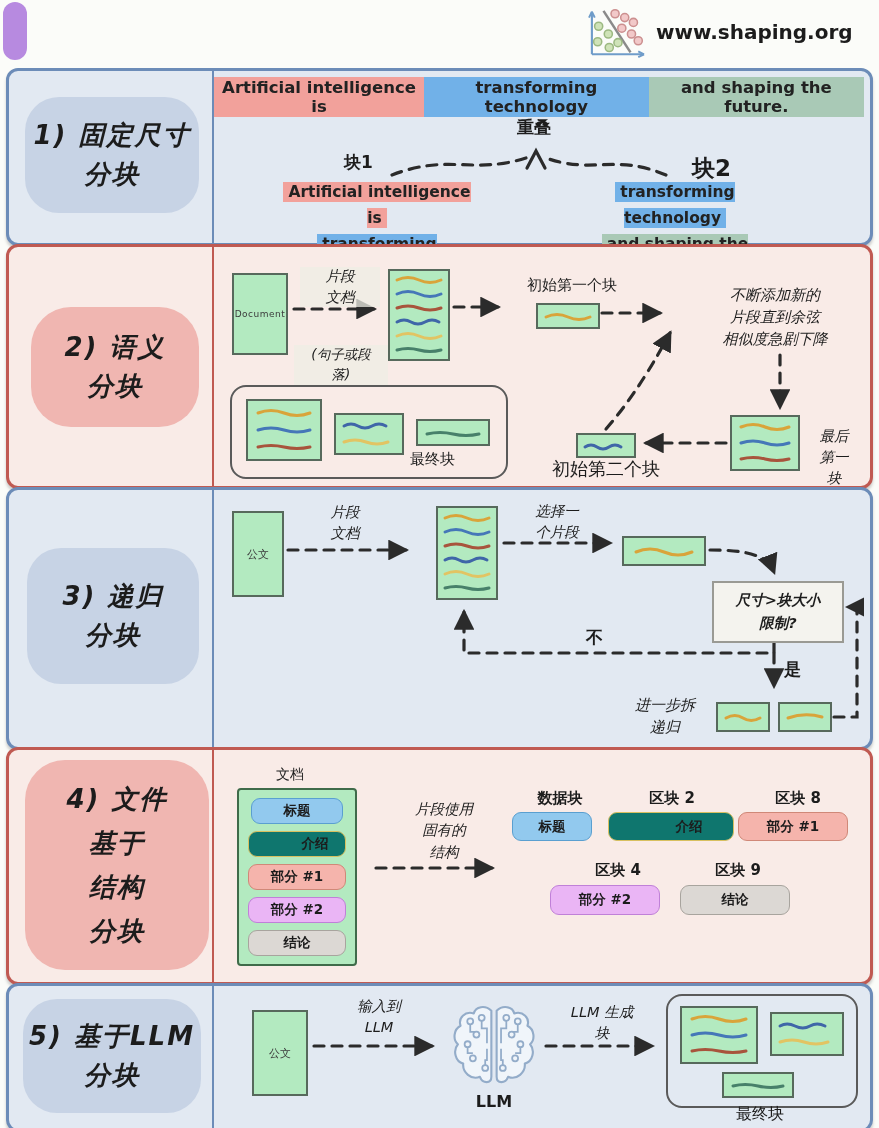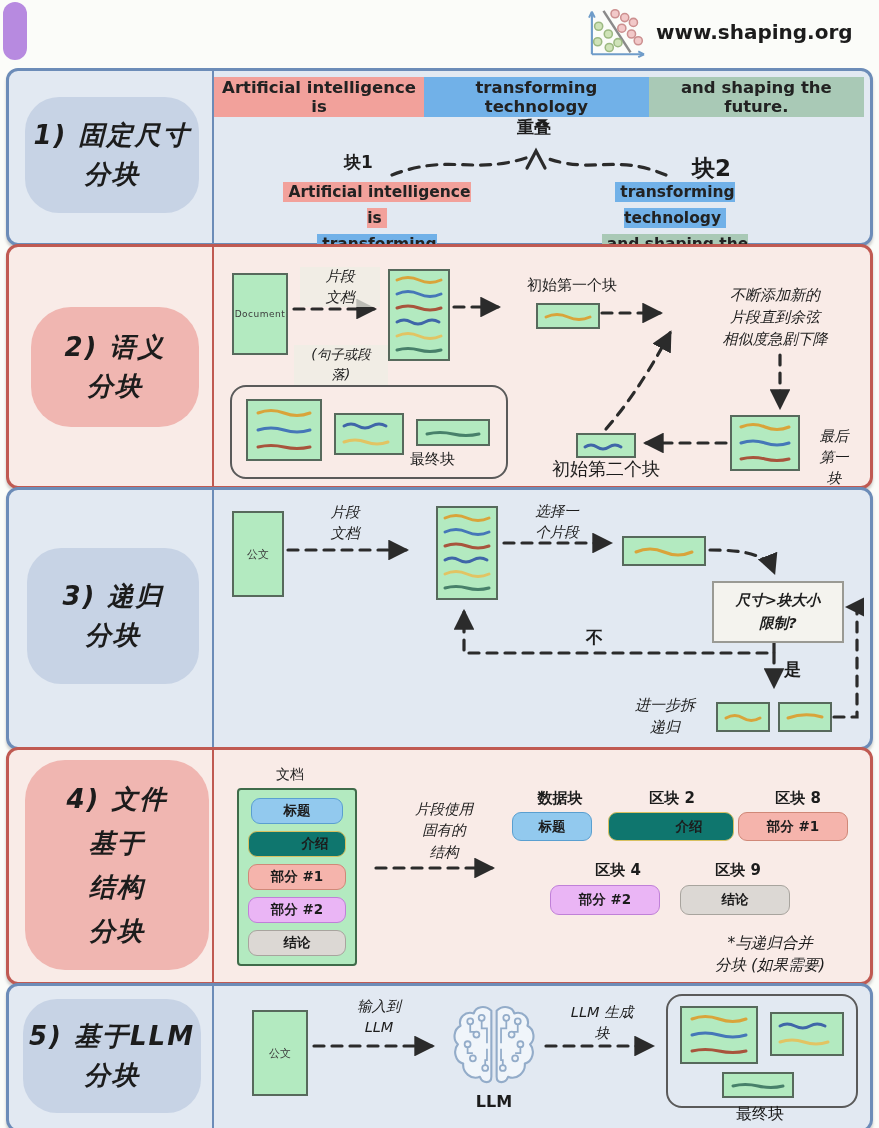--- a/index.html
+++ b/index.html
@@ -277,22 +277,20 @@
 
       <div class="abs ctr grp-title" style="left:544px;top:38px;width:80px;height:20px;">区块 8</div>
       <div class="pill p-pink abs" style="left:524px;top:62px;width:110px;height:29px;">部分 #1</div>
 
       <div class="abs ctr grp-title" style="left:364px;top:110px;width:80px;height:20px;">区块 4</div>
       <div class="pill p-purple abs" style="left:336px;top:135px;width:110px;height:30px;">部分 #2</div>
 
       <div class="abs ctr grp-title" style="left:484px;top:110px;width:80px;height:20px;">区块 9</div>
       <div class="pill p-gray abs" style="left:466px;top:135px;width:110px;height:30px;">结论</div>
 
-      <div class="abs ctr pre smalllab" style="left:462px;top:182px;width:188px;height:44px;font-size:15.5px;">*与递归合并
-分块 (如果需要)</div>
     </div>
   </div>
 
   <div class="sec blue" style="top:983px;height:143px;">
     <div class="labelcol">
       <div class="label-box bluebox ctr pre abs" style="left:14px;top:13px;width:178px;height:114px;">5) 基于LLM
 分块</div>
     </div>
     <div class="content">
       <svg class="dash-svg" width="650" height="137" viewBox="0 0 650 137">

